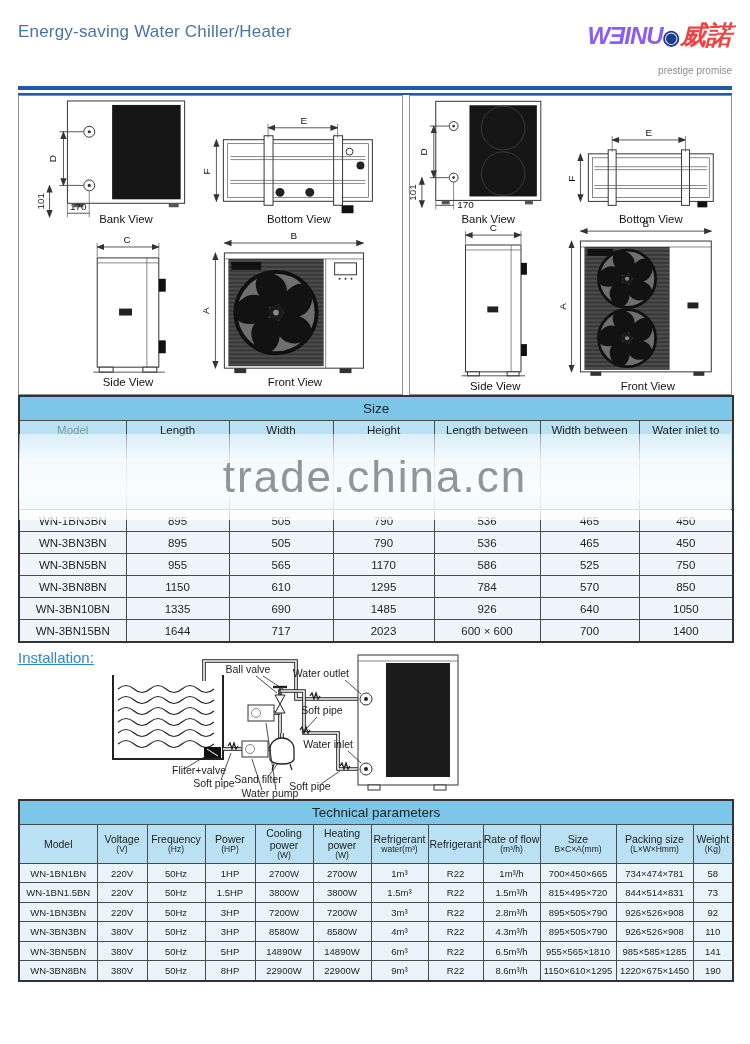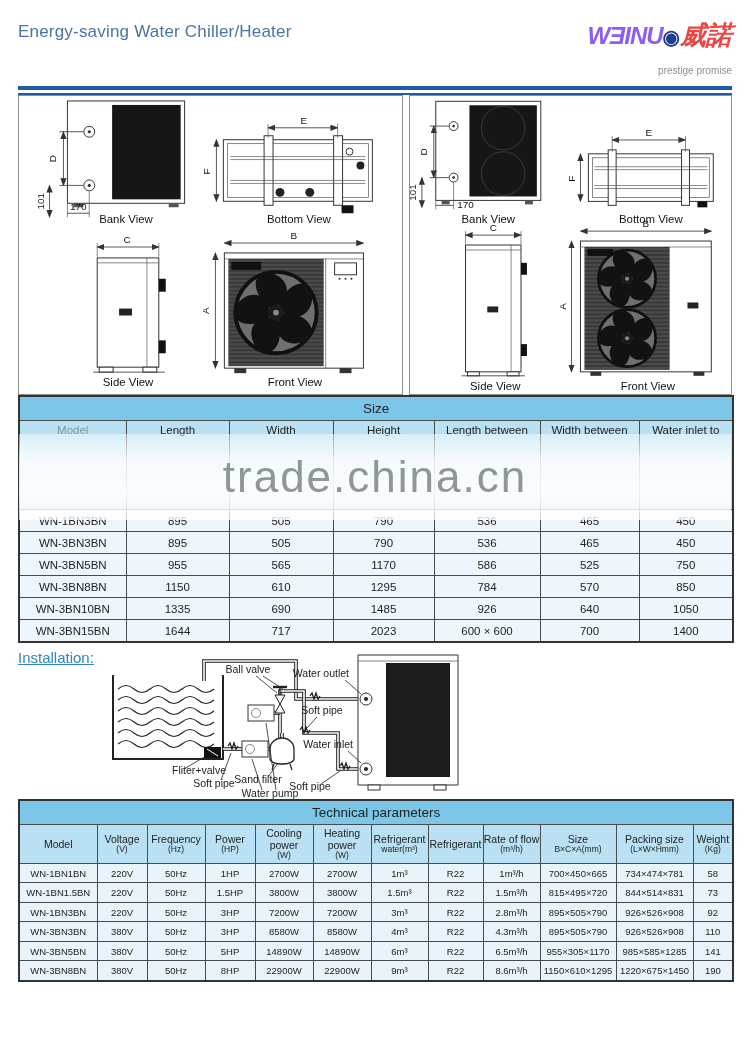--- a/index.html
+++ b/index.html
@@ -595,21 +595,21 @@
         <tr>
           <td>WN-3BN5BN</td>
           <td>380V</td>
           <td>50Hz</td>
           <td>5HP</td>
           <td>14890W</td>
           <td>14890W</td>
           <td>6m³</td>
           <td>R22</td>
           <td>6.5m³/h</td>
-          <td>955×305×1170</td>
+          <td>955×565×1810</td>
           <td>985×585×1285</td>
           <td>141</td>
         </tr>
         <tr>
           <td>WN-3BN8BN</td>
           <td>380V</td>
           <td>50Hz</td>
           <td>8HP</td>
           <td>22900W</td>
           <td>22900W</td>

